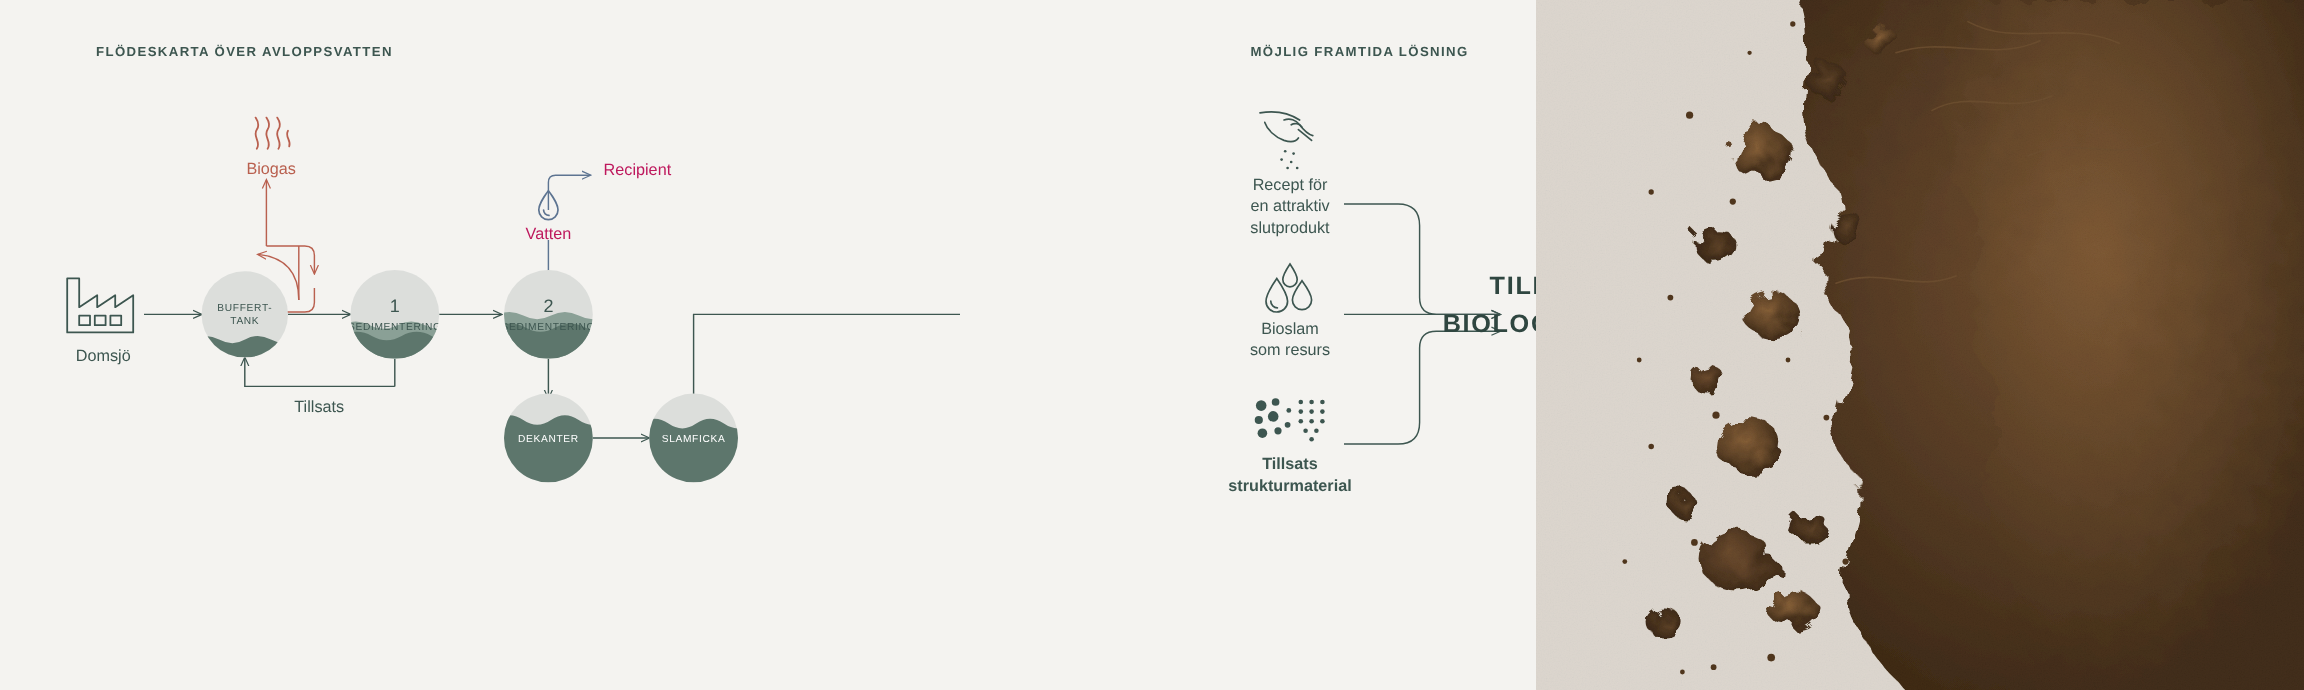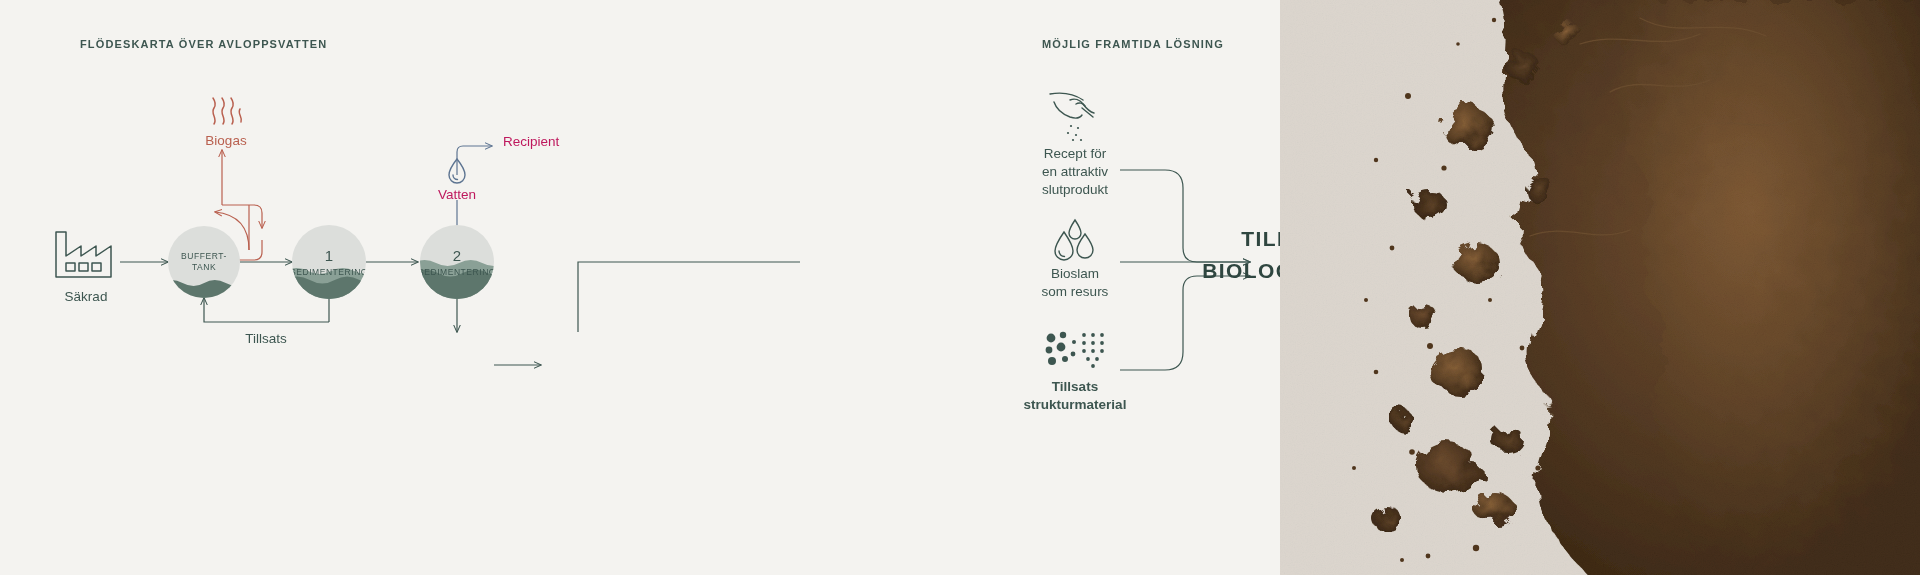--- a/index.html
+++ b/index.html
@@ -123,21 +123,21 @@
   </svg>
 
   <div class="icon" style="left:86px; top:228px;">
     <svg width="66" height="52" viewBox="0 0 66 52" fill="none" stroke="#3d5650" stroke-width="1.5" stroke-linejoin="round" stroke-linecap="round">
       <path d="M3,49 L3,4 L13,4 L13,28 L28,18 L28,28 L43,18 L43,28 L58,18 L58,49 Z"></path>
       <rect x="13" y="35" width="9" height="8"></rect>
       <rect x="26" y="35" width="9" height="8"></rect>
       <rect x="39" y="35" width="9" height="8"></rect>
     </svg>
   </div>
-  <div class="lbl center" style="left:86px; top:288px;">Säkrad</div>
+  <div class="lbl center" style="left:86px; top:288px;">Domsjö</div>
 
   <div class="icon" style="left:226px; top:96px;">
     <svg width="38" height="30" viewBox="0 0 38 30" fill="none" stroke="#b9604f" stroke-width="1.5" stroke-linecap="round">
       <path d="M7,28 C11,22 3,18 7,12 C9,9 8,5 6,2"></path>
       <path d="M16,28 C20,22 12,18 16,12 C18,9 17,5 15,2"></path>
       <path d="M25,28 C29,22 21,18 25,12 C27,9 26,5 24,2"></path>
       <path d="M34,26 C36,21 30,18 33,13"></path>
     </svg>
   </div>
   <div class="lbl center red" style="left:226px; top:132px;">Biogas</div>
@@ -177,21 +177,33 @@
     <svg class="fill" height="42" viewBox="0 0 100 42" preserveAspectRatio="none">
       <path class="wave-back" d="M0,6 Q13,0 26,6 T52,6 T78,6 T104,6 L104,42 L0,42 Z"></path>
       <path class="wave-front" d="M0,16 Q14,9 28,16 T56,16 T84,16 T112,16 L112,42 L0,42 Z"></path>
     </svg>
     <div class="txt">
       <span class="num">2</span>
       <span>SEDIMENTERING</span>
     </div>
   </div>
 
-
+  <div class="node dark" style="left:457px; top:365px; width:74px; height:74px;">
+    <svg class="fill" height="60" viewBox="0 0 100 60" preserveAspectRatio="none">
+      <path class="wave-front" d="M0,8 Q13,0 26,8 T52,8 T78,8 T104,8 L104,60 L0,60 Z"></path>
+    </svg>
+    <div class="txt">DEKANTER</div>
+  </div>
+
+  <div class="node dark" style="left:578px; top:365px; width:74px; height:74px;">
+    <svg class="fill" height="58" viewBox="0 0 100 58" preserveAspectRatio="none">
+      <path class="wave-front" d="M0,9 Q13,1 26,9 T52,9 T78,9 T104,9 L104,58 L0,58 Z"></path>
+    </svg>
+    <div class="txt">SLAMFICKA</div>
+  </div>
 
   <div class="icon" style="left:1075px; top:88px;">
     <svg width="58" height="56" viewBox="0 0 58 56" fill="none" stroke="#3d5650" stroke-width="1.4" stroke-linecap="round" stroke-linejoin="round">
       <path d="M4,6 C16,4 28,6 37,12"></path>
       <path d="M8,14 C10,20 16,26 24,29 C30,31 34,30 36,27"></path>
       <path d="M24,12 C29,10 34,12 37,16 C40,20 44,24 48,25"></path>
       <path d="M30,16 C33,14 37,15 39,18"></path>
       <path d="M36,20 L47,29"></path>
       <circle cx="25" cy="38" r="1.1" fill="#3d5650" stroke="none"></circle>
       <circle cx="32" cy="40" r="1.1" fill="#3d5650" stroke="none"></circle>

